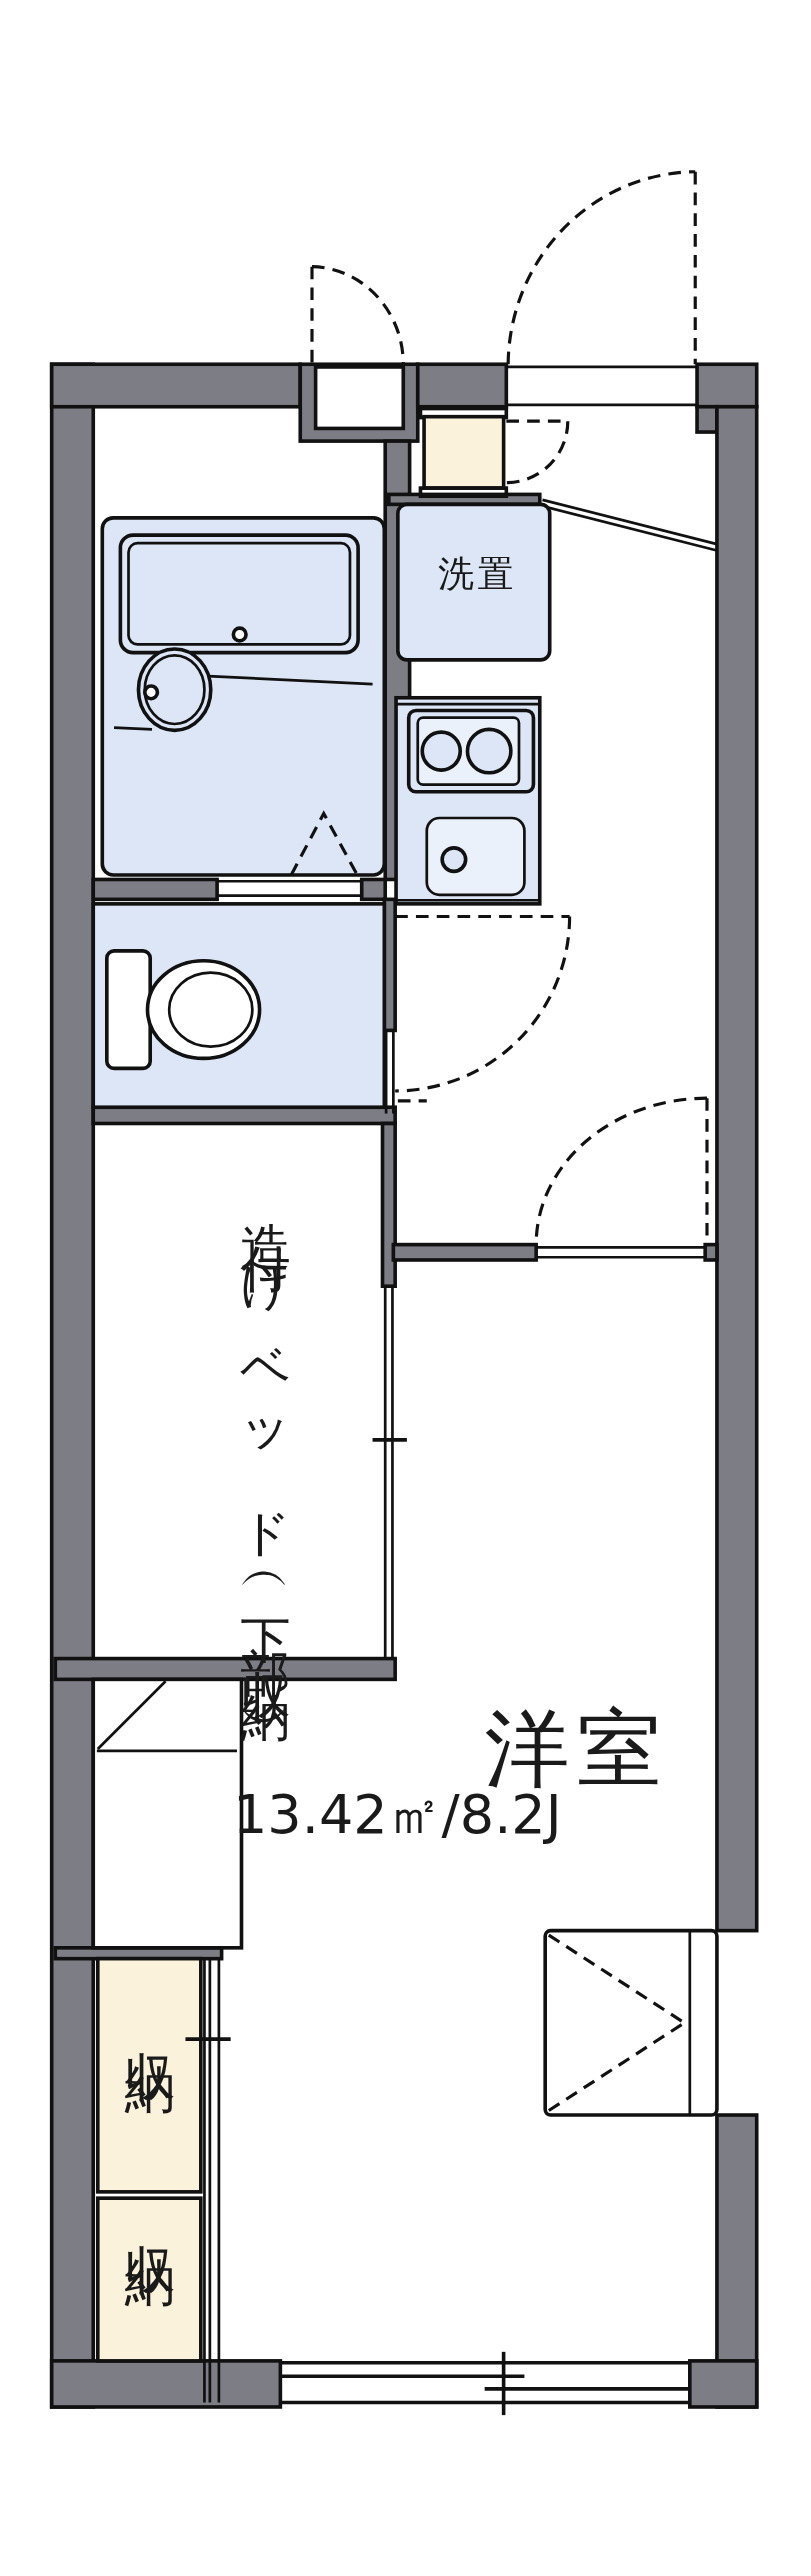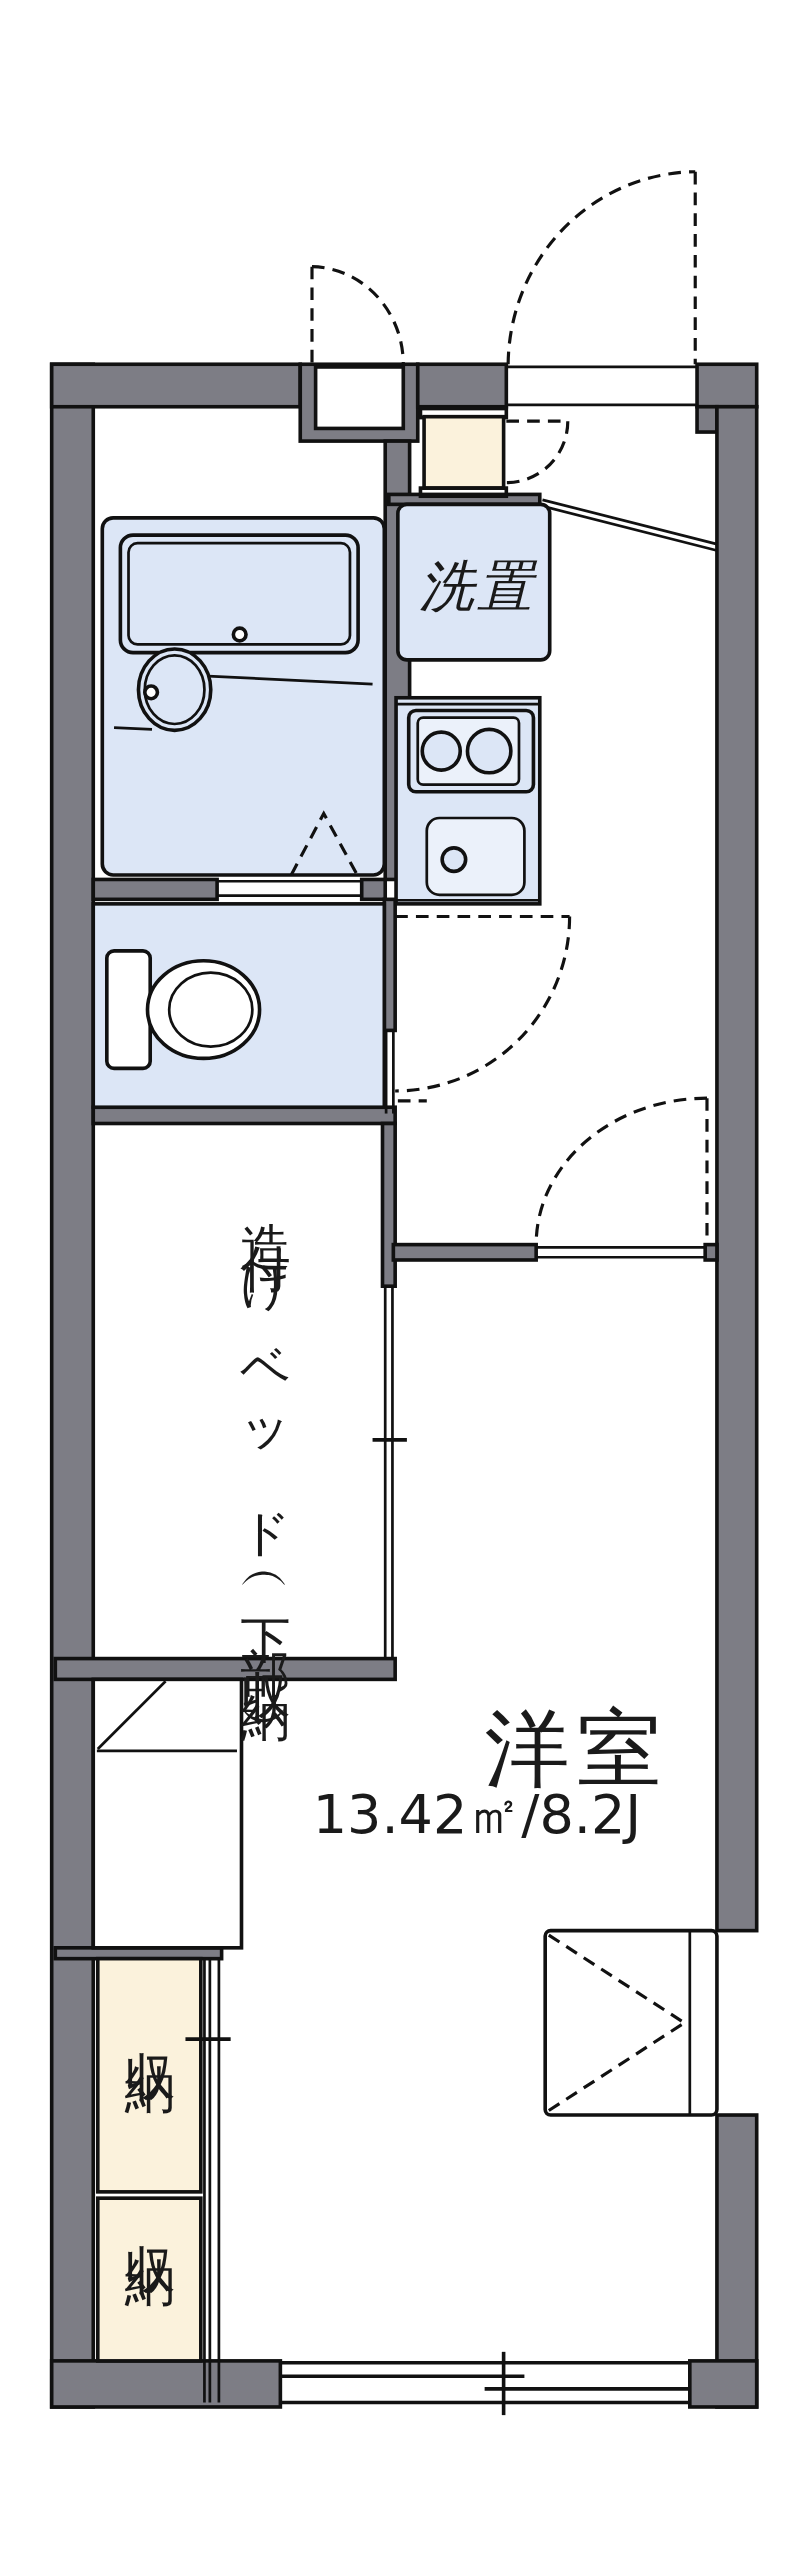--- a/index.html
+++ b/index.html
@@ -10,26 +10,26 @@
   .wht {fill:#fff;stroke:var(--line,#111);stroke-width:4;}
   .blu {fill:var(--room,#dce6f6);stroke:var(--line,#111);stroke-width:4;}
   .blu2{fill:var(--room_light,#ebf1fa);stroke:var(--line,#111);stroke-width:3;}
   .crm {fill:var(--storage,#fbf2dc);stroke:var(--line,#111);stroke-width:4;}
   .ln  {stroke:var(--line,#111);stroke-width:4;fill:none;}
   .thn {stroke:var(--line,#111);stroke-width:3;fill:none;}
   .dsh {stroke:var(--line,#111);stroke-width:3.5;fill:none;stroke-dasharray:14 9;}
   .nofill{fill:none;}
   .label{position:absolute;color:#1a1a1a;white-space:pre;}
   .vtext{writing-mode:vertical-rl;text-orientation:upright;}
-  .laundry{left:405px;top:550px;width:145px;text-align:center;font-size:55px;letter-spacing:3.6px;font-style:italic;}
+  .laundry{left:405px;top:550px;width:145px;text-align:center;font-size:36px;letter-spacing:3.6px;}
   .bedtxt{left:183px;top:1182px;width:110px;height:445px;font-size:50px;letter-spacing:24.4px;line-height:54px;}
   .stor1{left:123px;top:2011px;width:54px;height:154px;font-size:51px;letter-spacing:14.5px;line-height:54px;}
   .stor2{left:123px;top:2204px;width:54px;height:154px;font-size:51px;letter-spacing:14.5px;line-height:54px;}
   .roomname{left:307px;top:1692px;width:362px;text-align:right;font-size:85px;letter-spacing:7.2px;font-weight:500;}
-  .roomsize{left:233px;top:1779px;width:488px;text-align:center;font-size:54px;}
+  .roomsize{left:233px;top:1779px;width:488px;text-align:left;font-size:54px;}
 </style>
 </head>
 <body>
 
 <div class="canvas">
 <svg width="812" height="2576" viewBox="0 0 898 2850">
 
   <g>
     <rect class="w" x="57" y="403" width="46" height="2260"></rect>
     <rect class="w" x="57" y="403" width="275" height="47"></rect>

